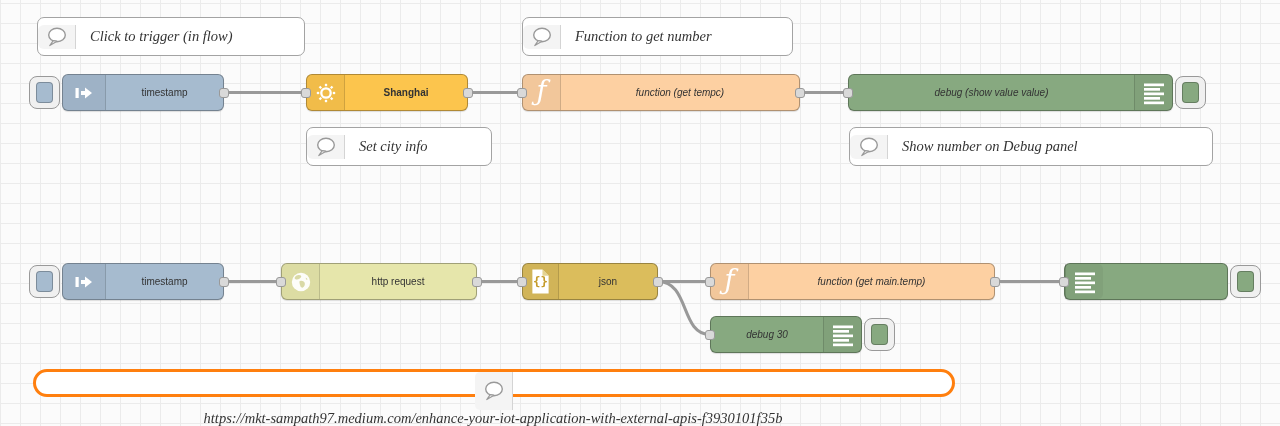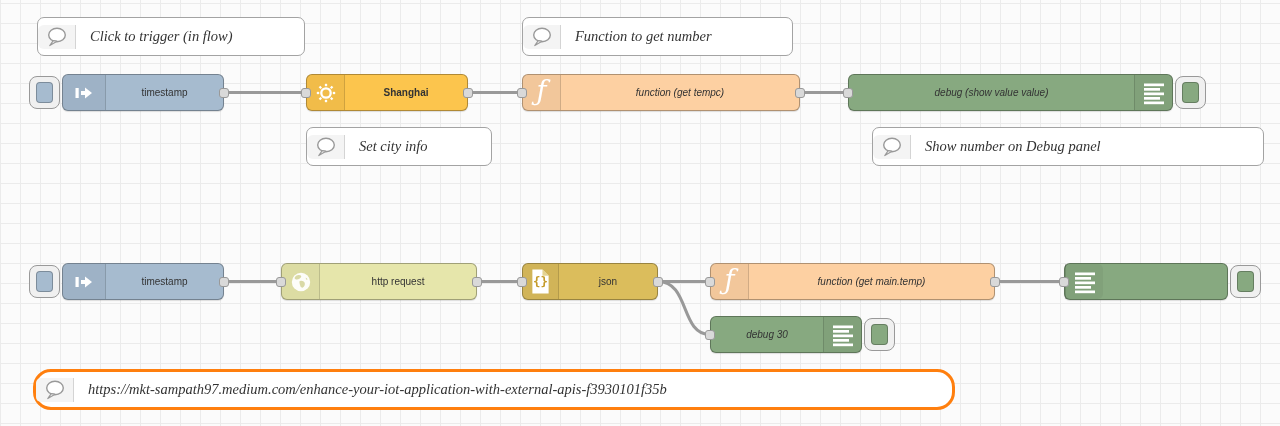--- a/index.html
+++ b/index.html
@@ -82,27 +82,27 @@
     border-radius:7px; display:flex; align-items:center; z-index:2;font-family:Liberation Serif, serif;
   }
   .comment .c-icon {
     width:38px; flex:0 0 38px; background:#f4f4f4; border-right:1px solid #d4d4d4;
     border-radius:6px 0 0 6px; display:flex; align-items:center; justify-content:center;
   }
   .comment .c-lbl {
     display:flex; align-items:center; font-size:14.5px; font-style:italic; color:#333;
     padding:0 16px 0 14px; white-space:nowrap;
   }
-  .comment.selected { border:3px solid #ff7f0e; border-radius:18px; height:41px; }
+  .comment.selected { border:3px solid #ff7f0e; border-radius:18px; height:28px;flex-direction:column; }
   .comment.selected .c-icon { border-radius:5px 0 0 5px; }
 
   #c1 { left:37px;  top:17px;  width:268px; }
   #c2 { left:522px; top:17px;  width:271px; }
   #c3 { left:306px; top:127px; width:186px; }
-  #c4 { left:849px; top:127px; width:392px;margin-left:23px; }
+  #c4 { left:849px; top:127px; width:364px; }
   #c5 { left:37px;  top:208px; width:377px; }
   #c6 { left:33px;  top:369px; width:922px; }
 </style>
 </head>
 <body>
 
 <div class="canvas">
 
   <svg class="wires" width="1280" height="426">
     <path d="M224 92.5 H306"></path>

